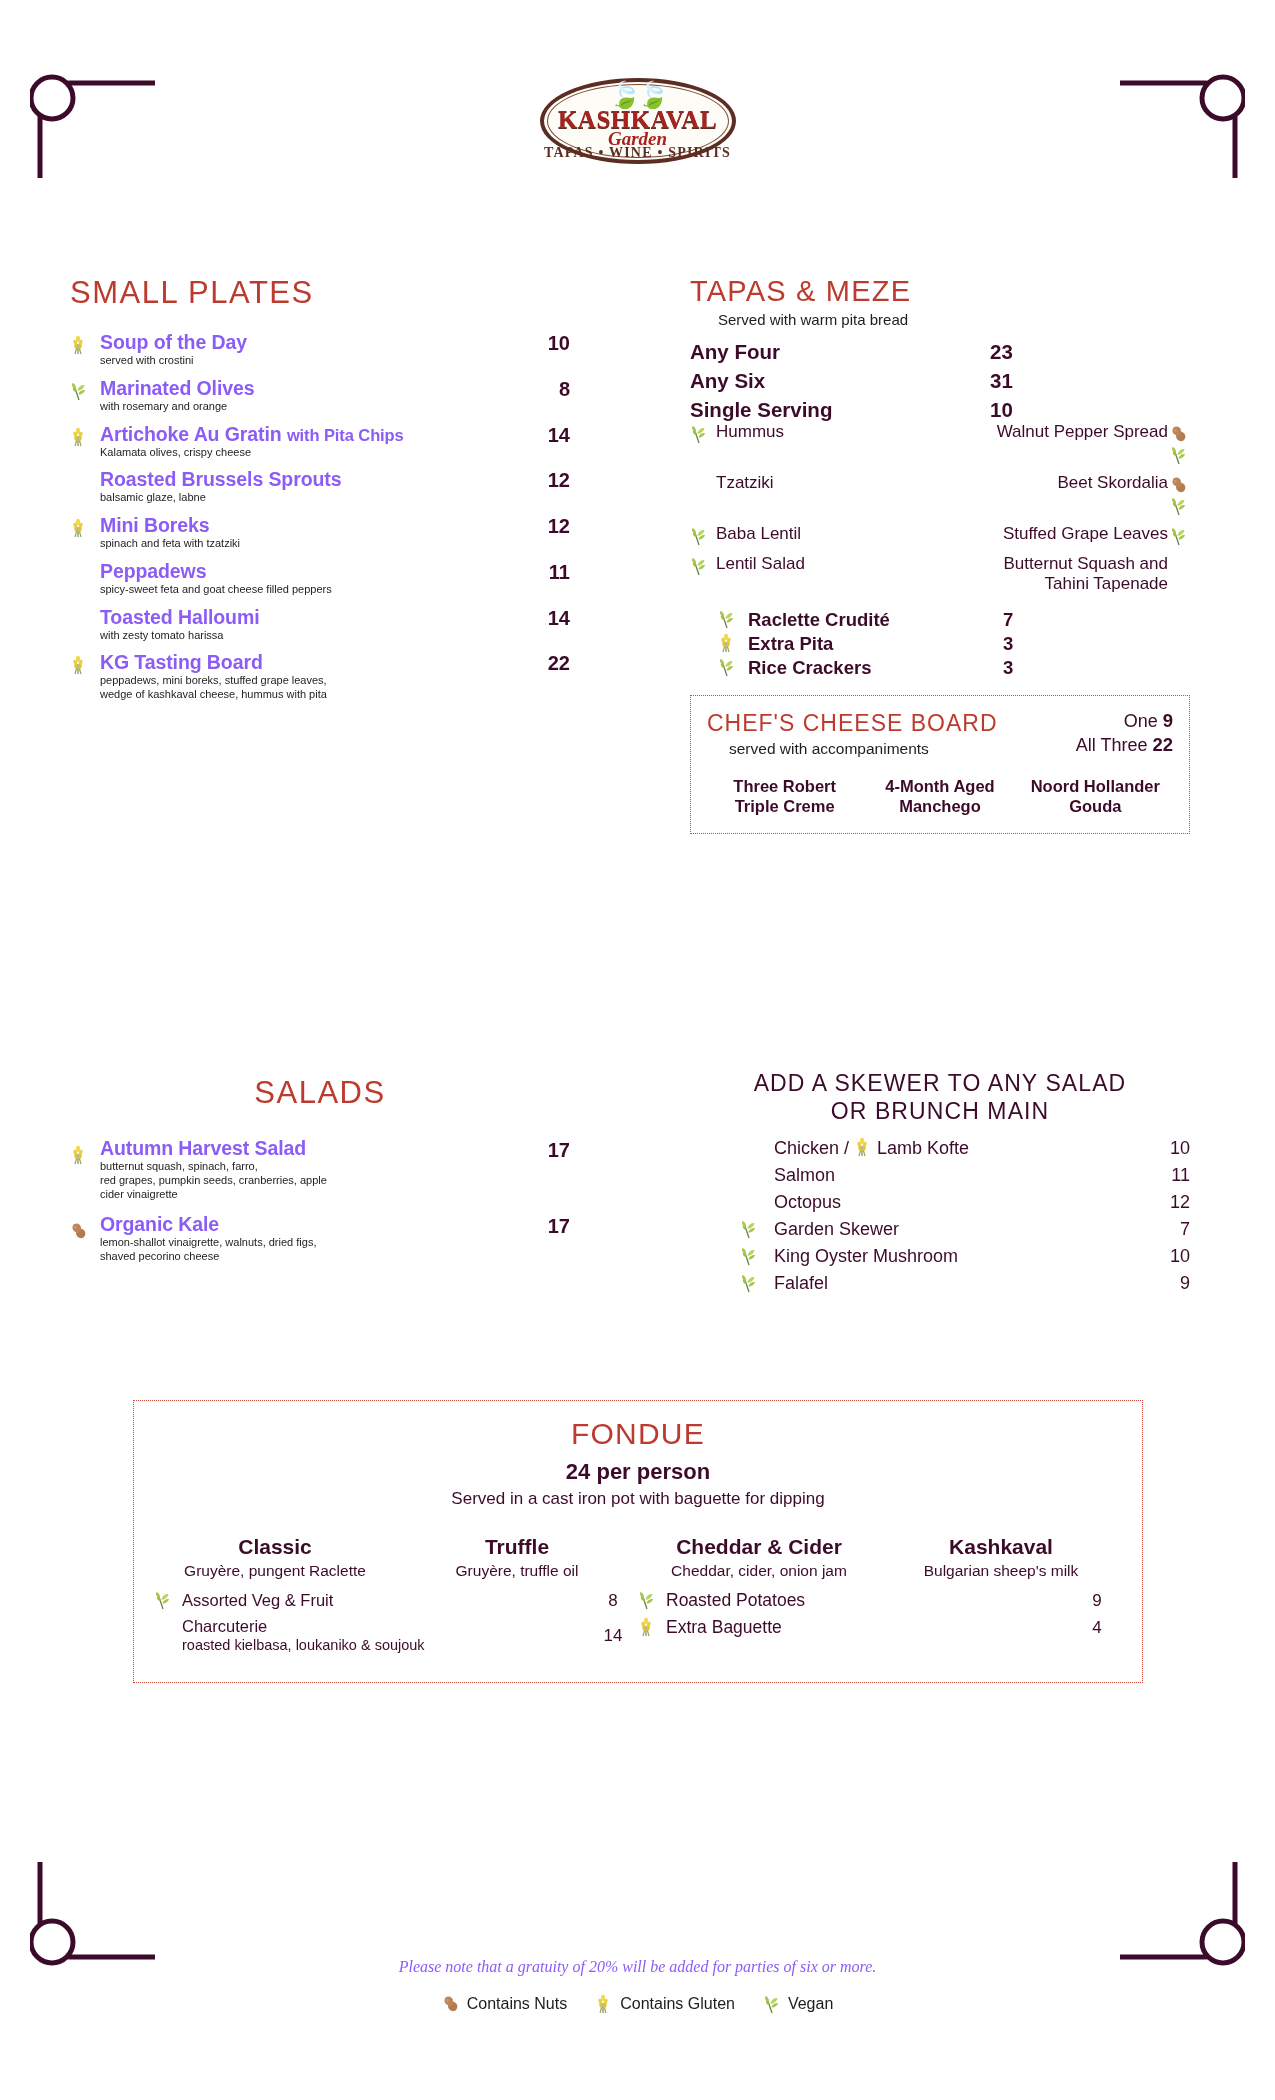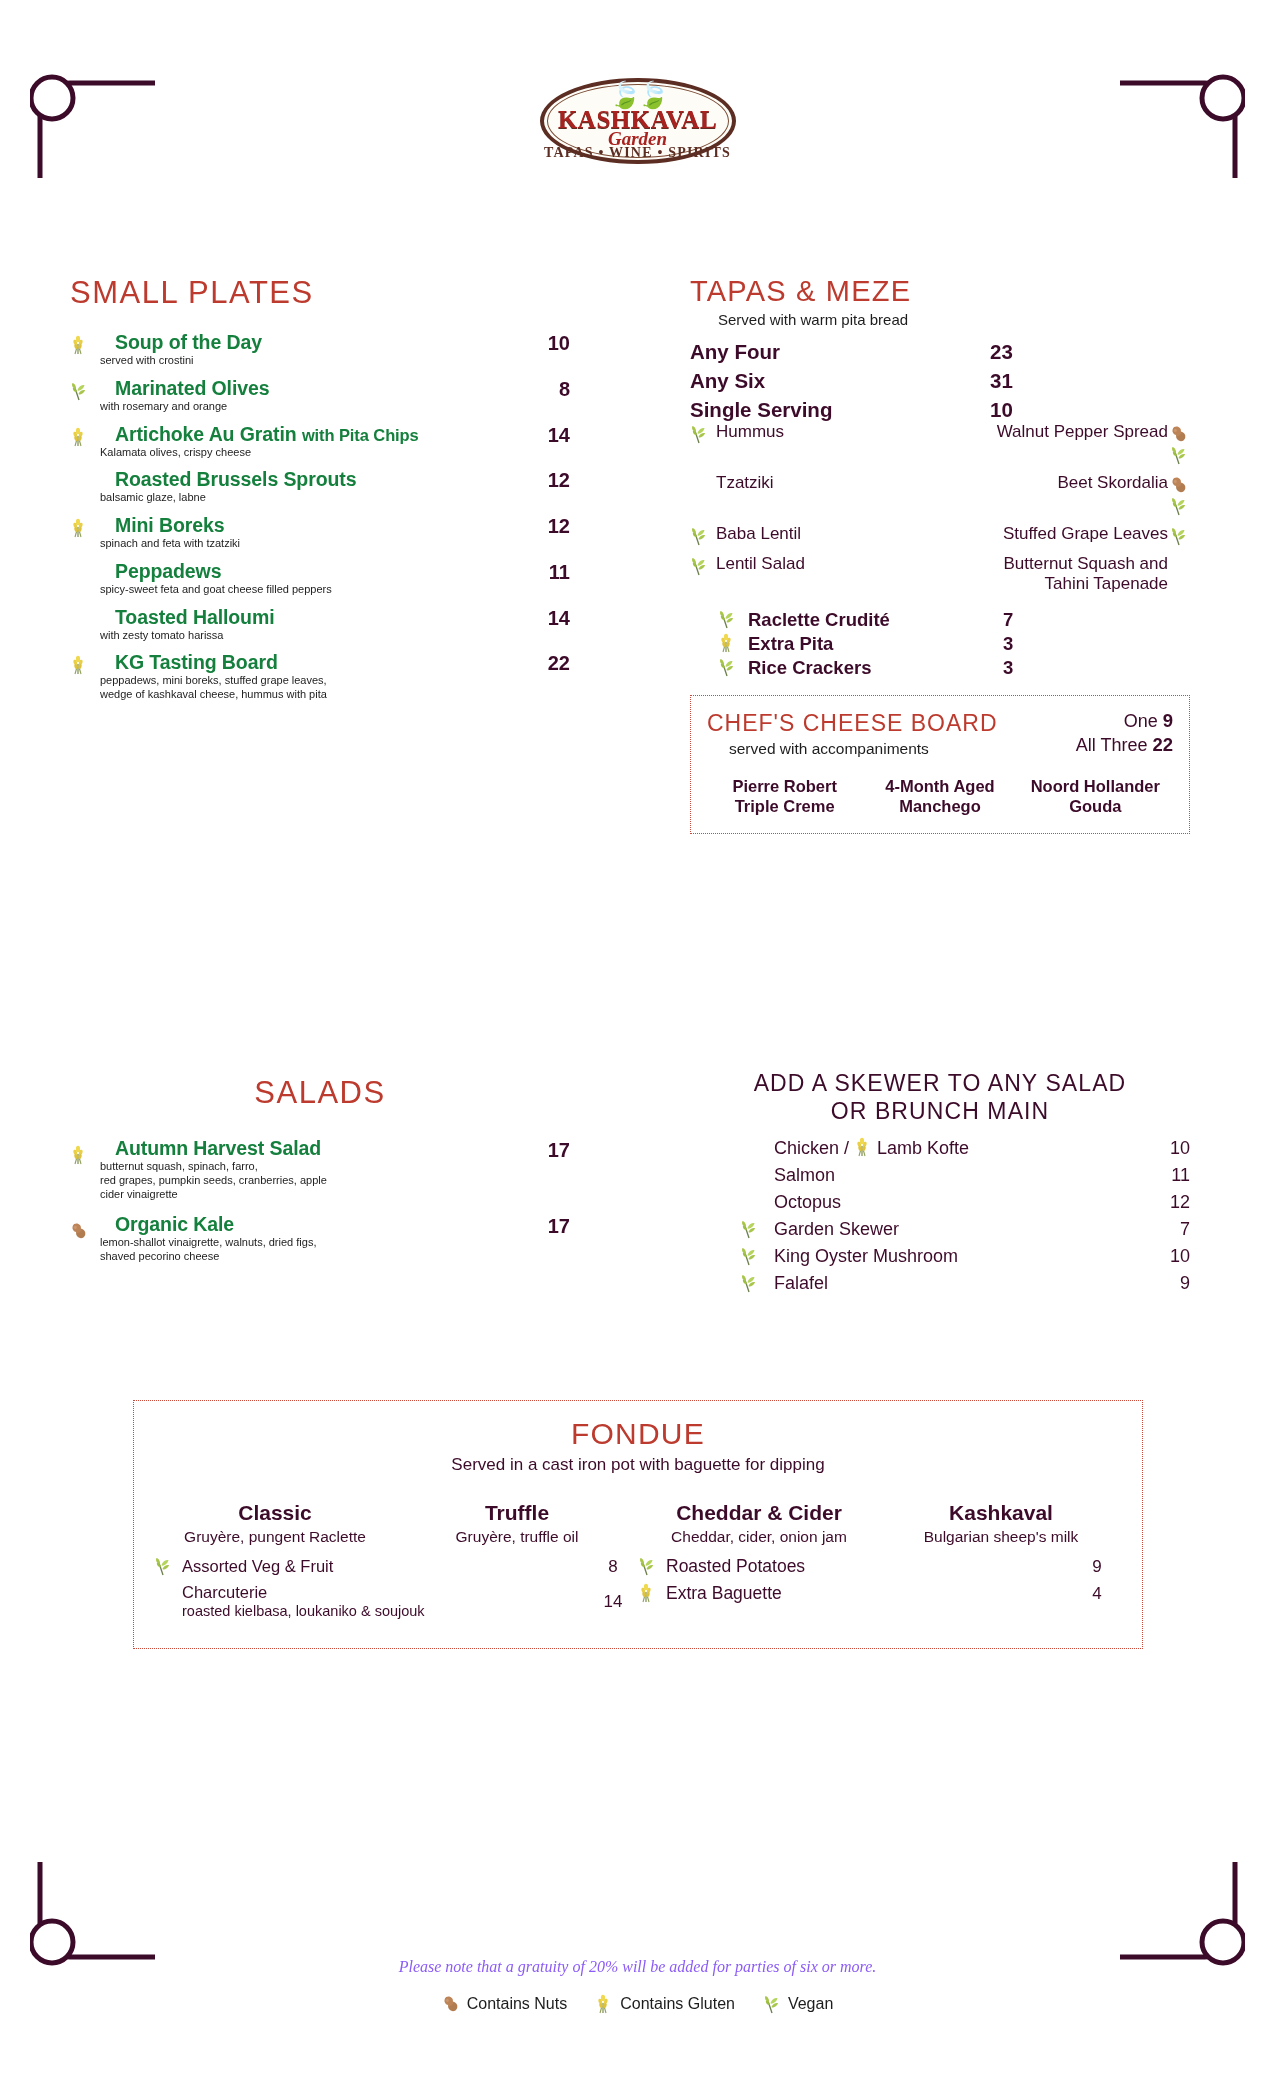--- a/index.html
+++ b/index.html
@@ -59,21 +59,21 @@
     font-family: "Liberation Sans", sans-serif;
     font-weight: 400; color: #bc3b2e;
     font-size: 31px; letter-spacing: 1.5px;
   }
   .small-caps-head {
     font-size: 23px; letter-spacing: 1.2px;
   }
   .icon { display:inline-block; width:18px; height:20px; vertical-align:-3px; }
   .icon svg { display:block; }
 
-  .item-name { font-size: 19.5px; font-weight: bold; color:#15803d; letter-spacing:-0.1px;margin-left:15px; }
+  .item-name { font-size: 19.5px; font-weight: bold; color:#8b5cf6; letter-spacing:-0.1px; }
   .item-name .sm { font-size: 16.5px; }
   .item-desc { font-size: 11px; color:#1d1d1d; font-weight:400; line-height:1.25; }
   .price { font-size: 20px; font-weight: bold; color:#3d0b2a; }
 
   
   .col-left  { position:absolute; left: 70px;  top: 275px; width: 500px; }
   .col-right { position:absolute; left: 690px; top: 275px; width: 500px; }
 
   .sp-row { display:flex; align-items:flex-start; margin-bottom: 3px; }
   .sp-icon { width: 30px; flex: 0 0 30px; padding-top: 4px; }
@@ -543,21 +543,21 @@
         </div>
         <div class="cheese-prices">
           <div><span>One</span>
                <b>9</b></div>
           <div><span>All Three</span>
                <b>22</b></div>
         </div>
       </div>
       <div class="cheese-row" id="cheese-row">
           <div>
-            <span style="display:block">Pierre Robert</span>
+            <span style="display:block">Three Robert</span>
             <span style="display:block">Triple Creme</span>
           </div>
           <div>
             <span style="display:block">4-Month Aged</span>
             <span style="display:block">Manchego</span>
           </div>
           <div>
             <span style="display:block">Noord Hollander</span>
             <span style="display:block">Gouda</span>
           </div>
@@ -626,20 +626,21 @@
                 <path d="M8.5 13 C9.5 10 12.5 8.5 15 9 C14.5 11.5 11.5 13.5 9 13.6 Z" fill="#a8c64a"></path>
               </svg></span></span>
           <span class="skew-nm">Falafel</span>
           <span class="skew-pr">9</span>
         </div>
       </div>
   </div>
 
   <div class="fondue-box">
     <div class="fondue-title">FONDUE</div>
+    <div class="fondue-price">24 per person</div>
     <div class="fondue-sub">Served in a cast iron pot with baguette for dipping</div>
     <div class="fondue-row" id="fondue-row">
         <div>
           <div class="fn">Classic</div>
           <div class="fd">Gruyère, pungent Raclette</div>
         </div>
         <div>
           <div class="fn">Truffle</div>
           <div class="fd">Gruyère, truffle oil</div>
         </div>

